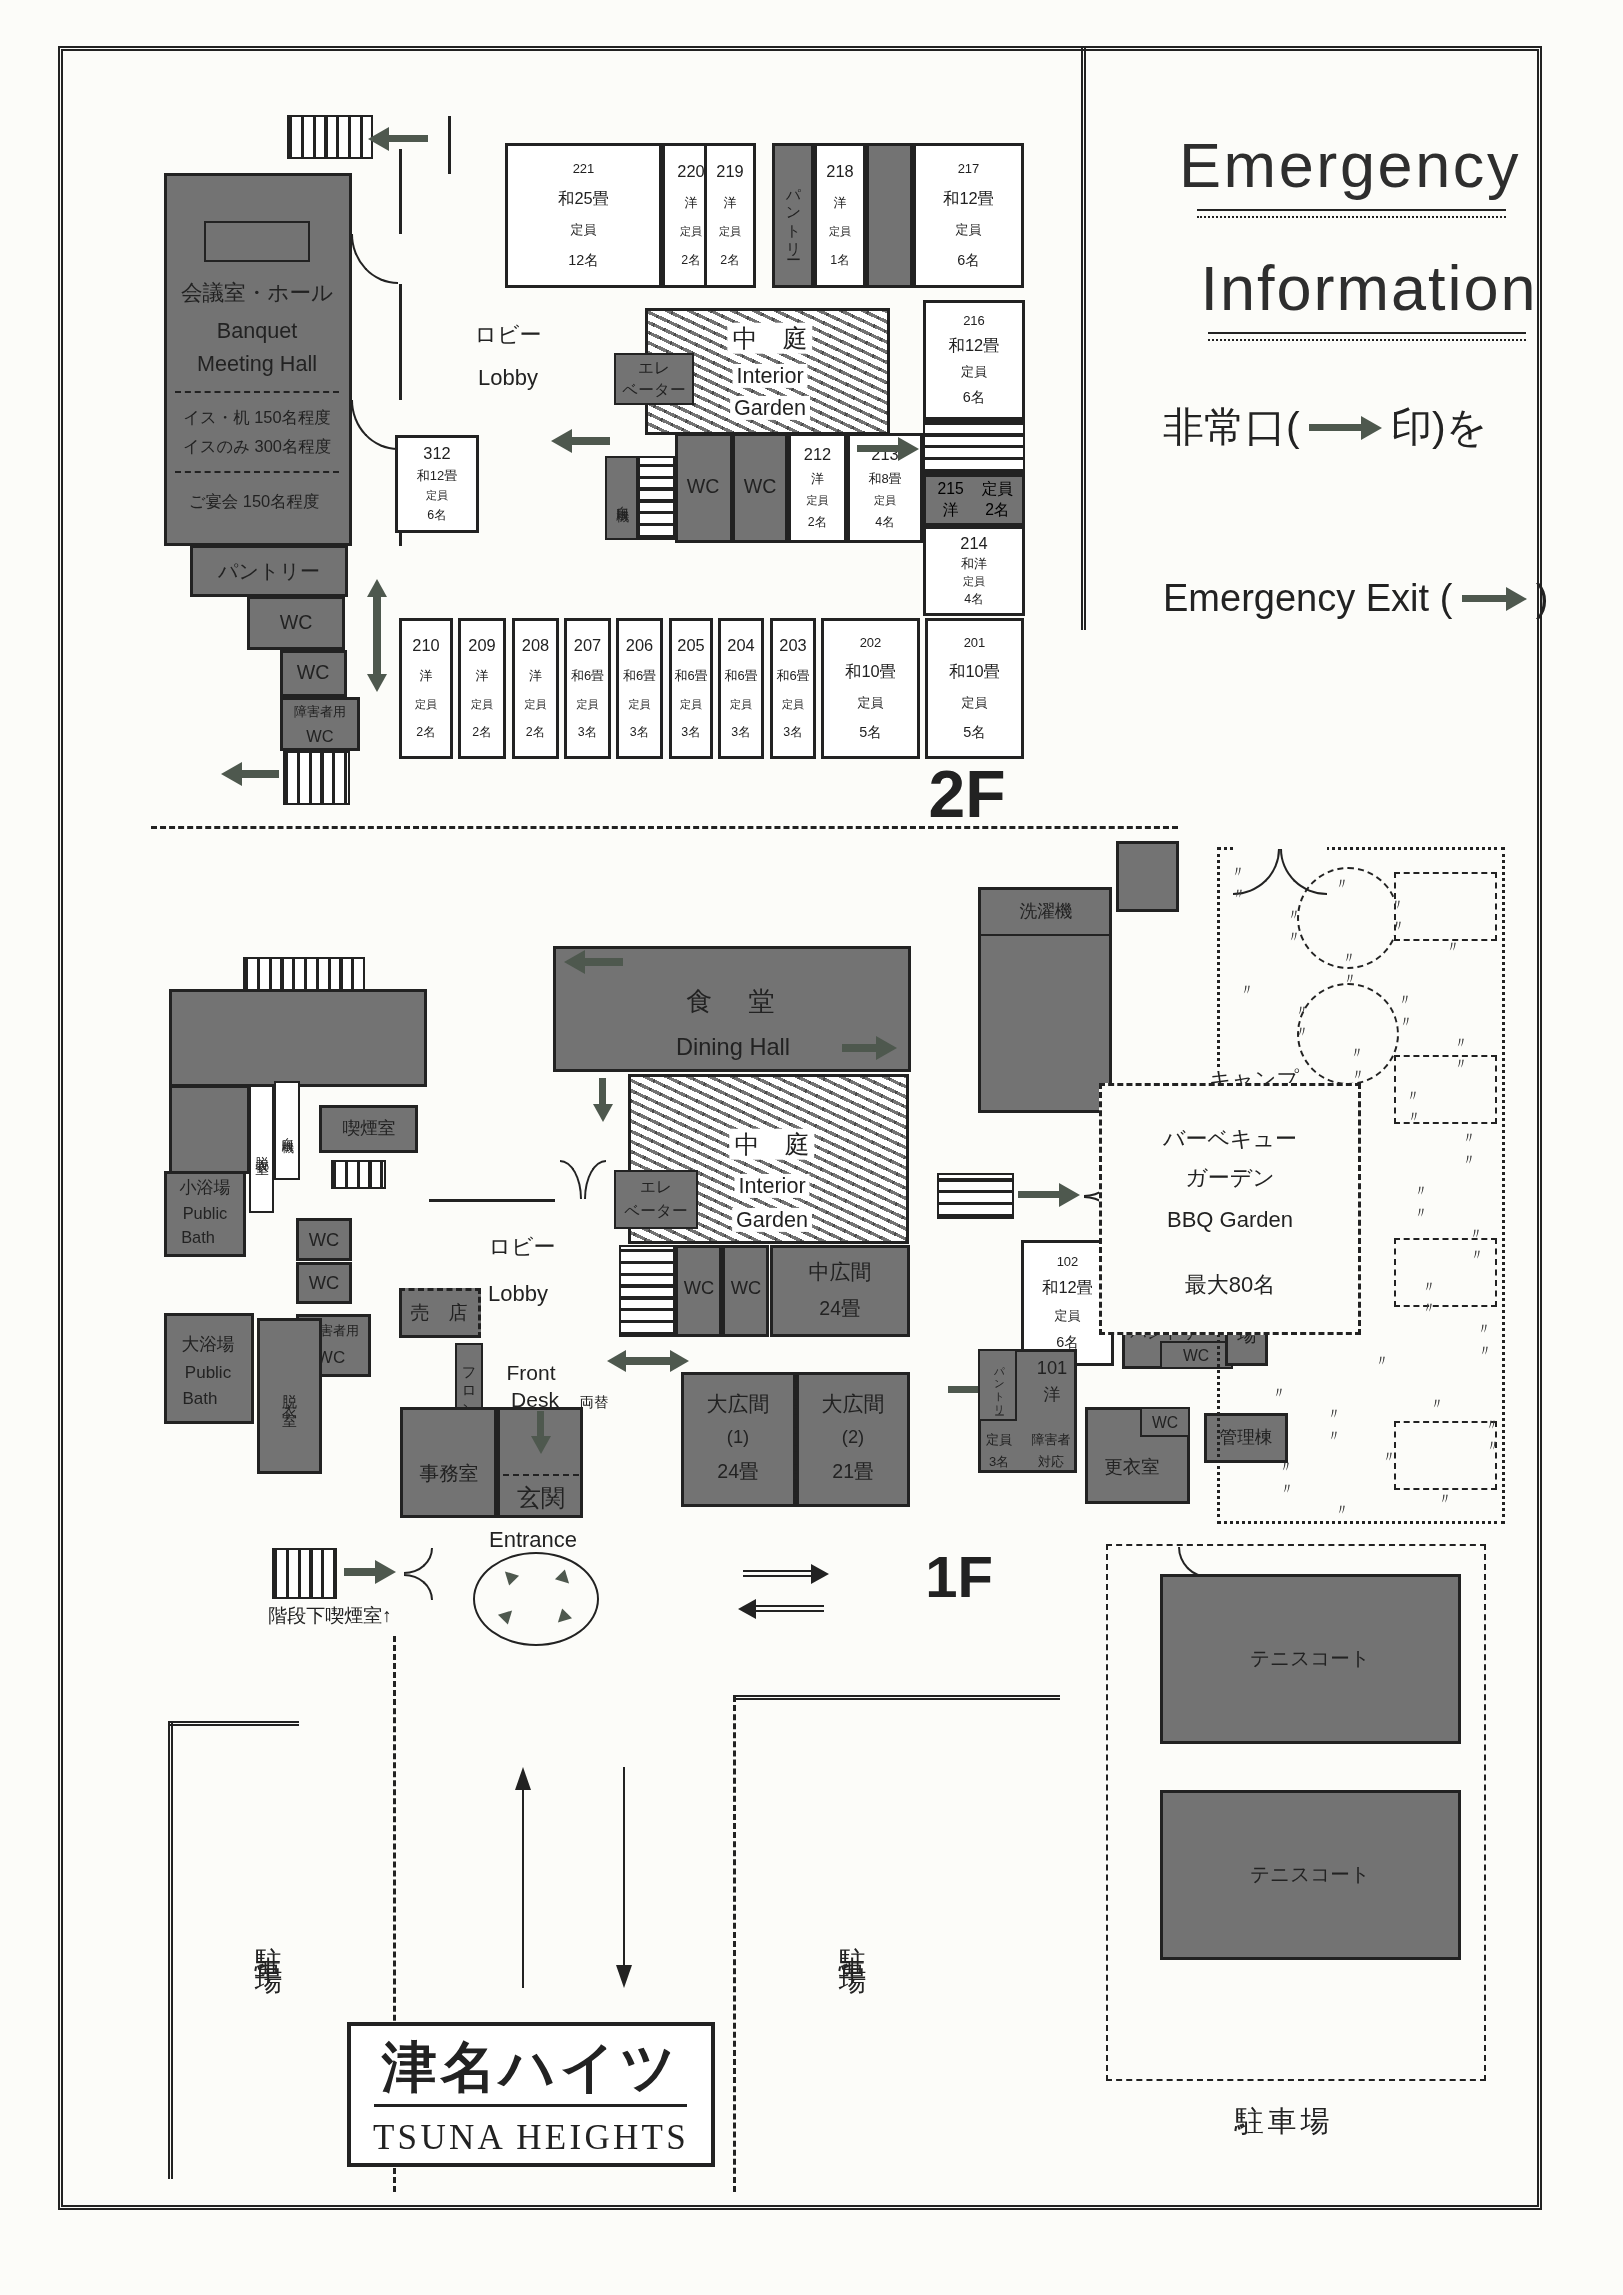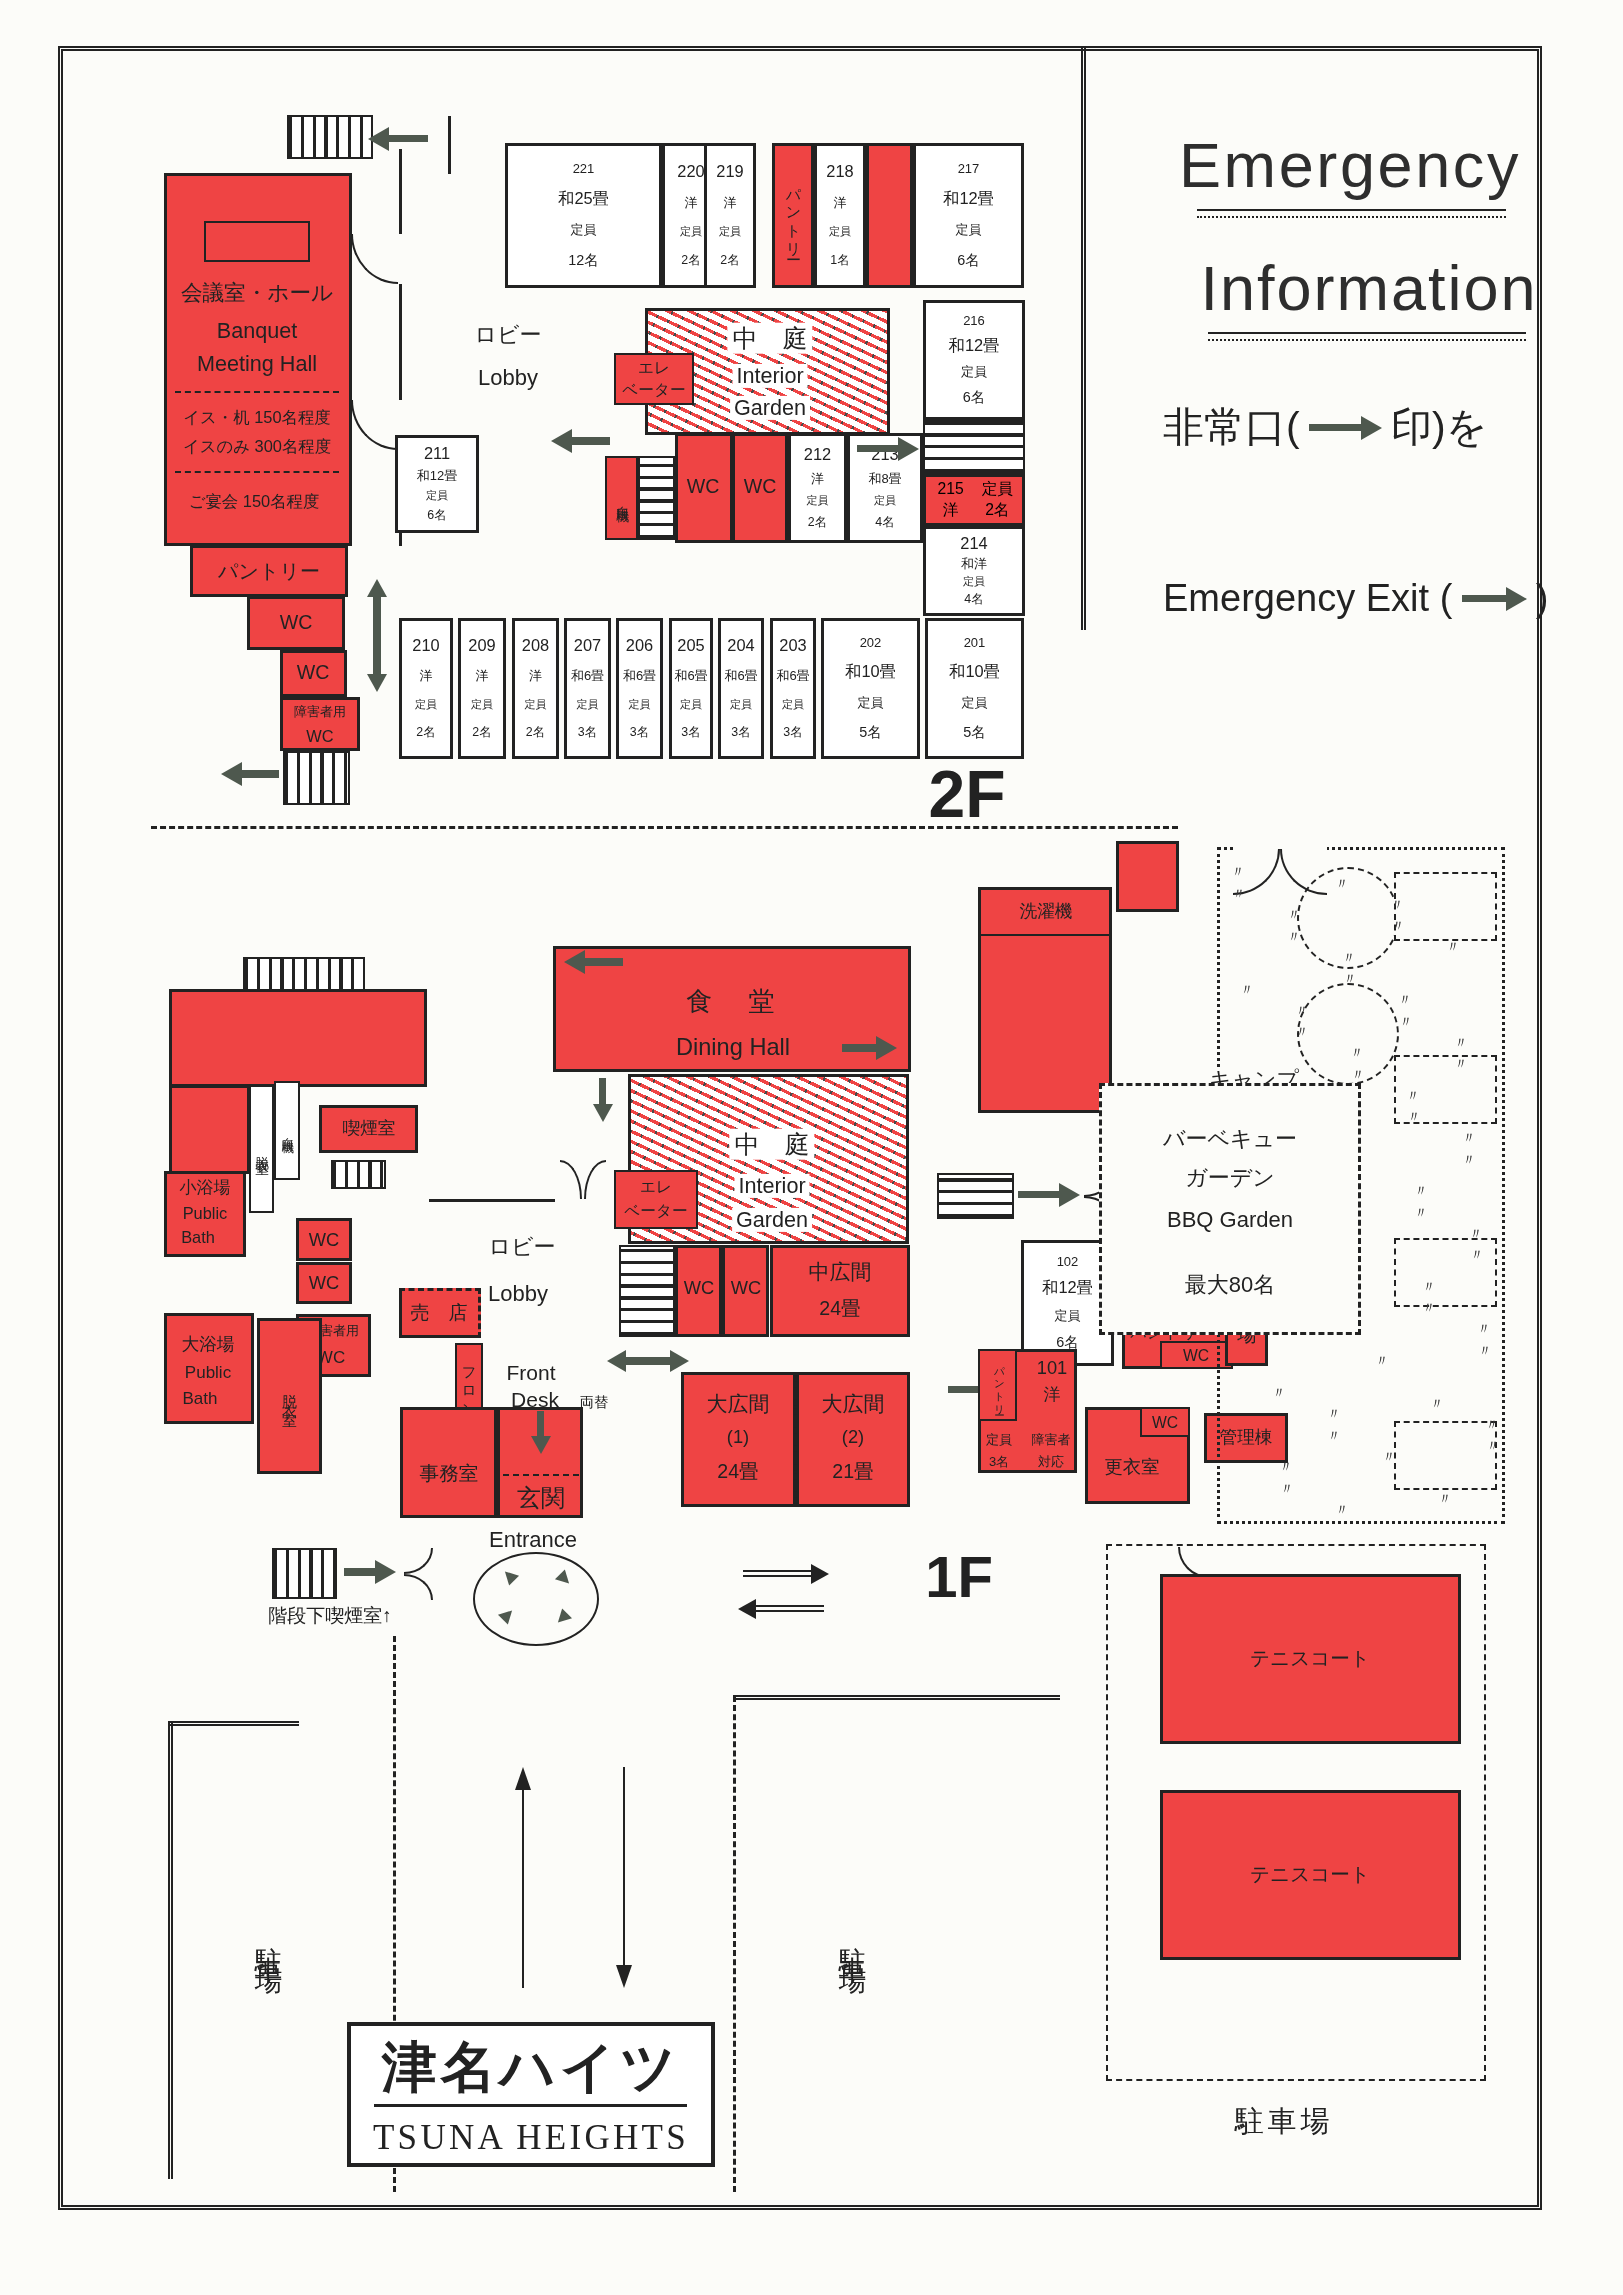--- a/index.html
+++ b/index.html
@@ -1,19 +1,19 @@
 <!DOCTYPE html>
 <html style="--ink: #222222; --arrow: #4e584e;font-size:10.5px"><head>
 <meta charset="utf-8">
 <style>
   html,body{margin:0;padding:0;background:#e8e8e4;}
   body{width:1623px;height:2295px;position:relative;font-family:"Liberation Sans","DejaVu Sans",sans-serif;}
   .sheet{position:absolute;left:0;top:0;width:1623px;height:2295px;background:#fcfcf9;overflow:hidden;}
   
-  .b{position:absolute;box-sizing:border-box;border:3.3px solid var(--ink);background:#ef4444;}
+  .b{position:absolute;box-sizing:border-box;border:3.3px solid var(--ink);background:#737373;}
   .nb{position:absolute;box-sizing:border-box;}
   .t{position:absolute;transform:translate(-50%,-50%);white-space:nowrap;text-align:center;color:var(--ink);line-height:1.12;}
   .row{position:absolute;display:flex;align-items:center;gap:9.2px;color:var(--ink);white-space:nowrap;}
   .v{writing-mode:vertical-rl;text-orientation:upright;letter-spacing:3.9px;}
   .hl{position:absolute;height:0;border-top:3.3px solid var(--ink);}
   .vl{position:absolute;width:0;border-left:3.3px solid var(--ink);}
   .hl.dash{border-top-style:dashed;}
   .vl.dash{border-left-style:dashed;}
   .thin{border-width:2px;}
   .dbl-h{position:absolute;height:0;border-top:5.2px double var(--ink);}
@@ -192,21 +192,21 @@
     <span class="l4">2名</span>
   </div>
   <div class="room sm" style="left:847px;top:433px;width:76px;height:110px">
     <span class="l1">213</span>
     <span class="l2">和8畳</span>
     <span class="l3">定員</span>
     <span class="l4">4名</span>
   </div>
 
   <div class="room sm" style="left:395px;top:435px;width:84px;height:98px">
-    <span class="l1">211</span>
+    <span class="l1">312</span>
     <span class="l2">和12畳</span>
     <span class="l3">定員</span>
     <span class="l4">6名</span>
   </div>
   <div class="fa fa-col" style="left:366px;top:579px;width:22px;height:113px">
       <span class="h h-up"></span>
       <span class="s"></span>
       <span class="h h-dn"></span>
     </div>
 

